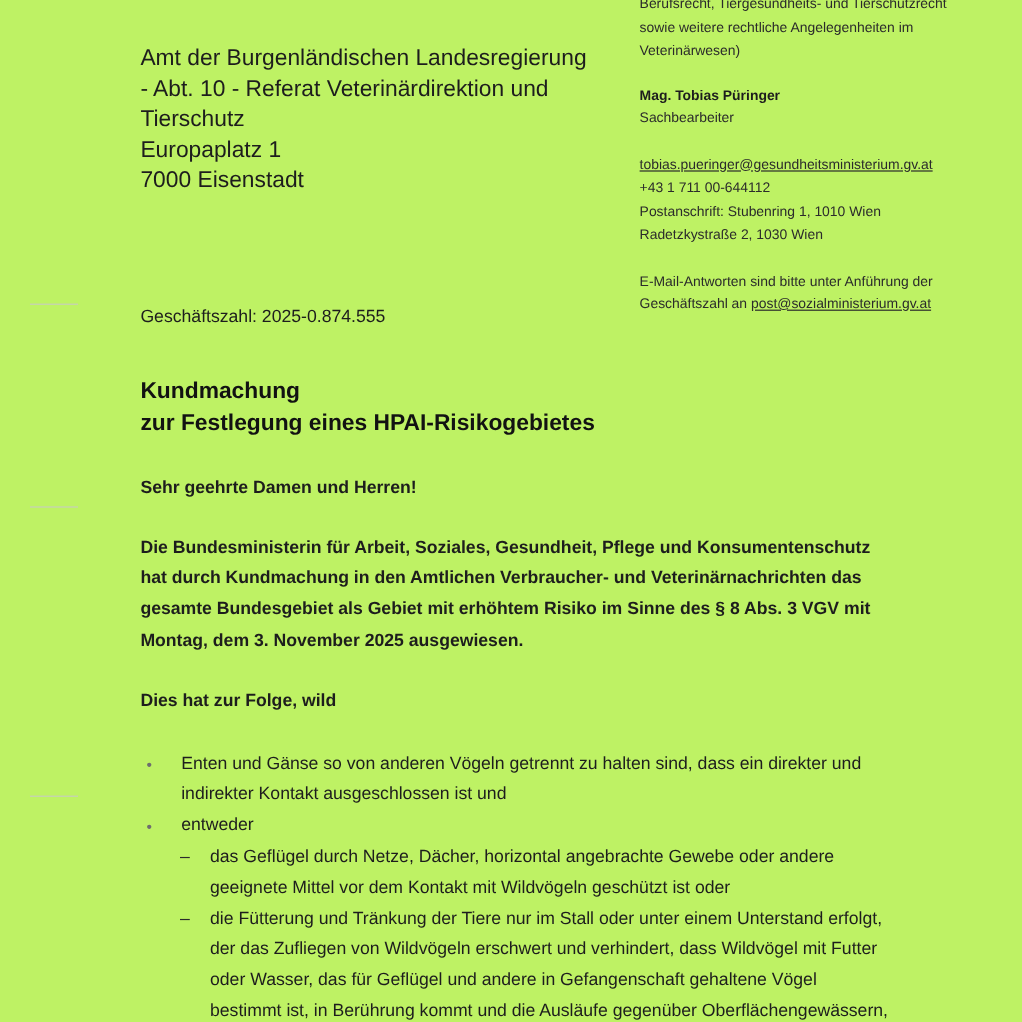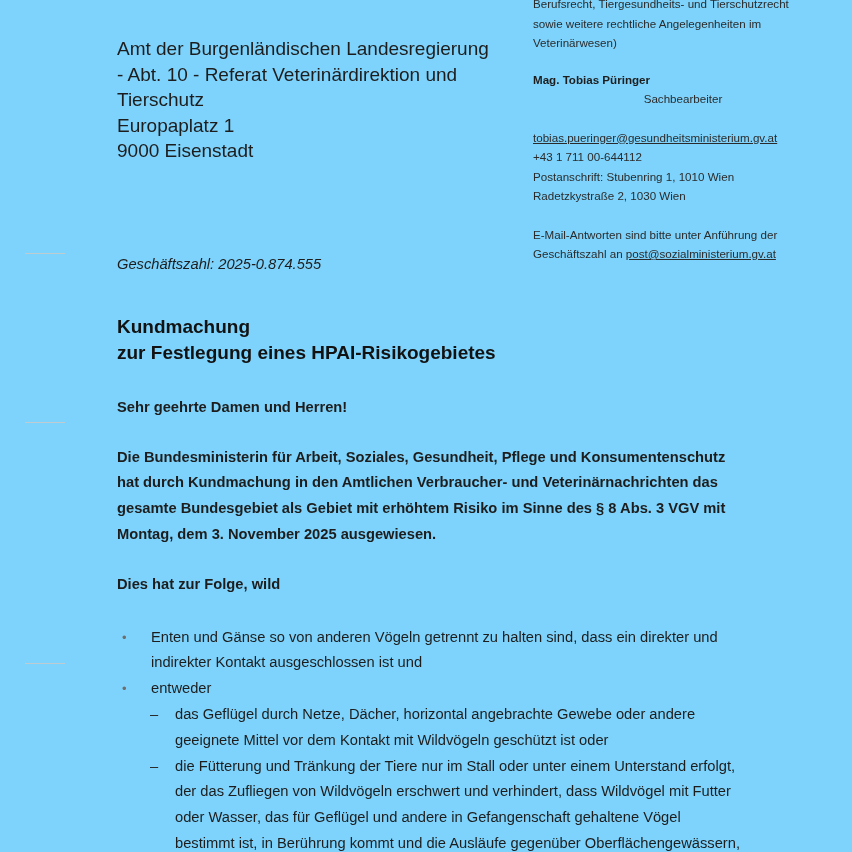--- a/index.html
+++ b/index.html
@@ -10,21 +10,21 @@
   }
   body {
     font-family: "Liberation Sans", sans-serif;
     color: #231f20;
   }
   #page {
     position: relative;
     width: 852px;
     height: 852px;
     overflow: hidden;
-    background: #7dd3fc;
+    background: #bef264;
   }
 
   
   .margin-mark {
     position: absolute;
     left: 25px;
     width: 40px;
     height: 1px;
     background: #c9c9c9;
     opacity: .85;
@@ -43,21 +43,21 @@
     line-height: 19.5px;
     color: #2b2b2b;
   }
   #contact-column .blk { margin: 0 0 0 0; }
   #contact-column .spacer-sm { height: 17px; }
   #contact-column .spacer-md { height: 19px; }
   #contact-column .name {
     font-weight: bold;
     color: #1d1d1d;
   }
-  #contact-column .role { color: #2b2b2b; text-align: center; }
+  #contact-column .role { color: #2b2b2b; }
   .link {
     color: #2b2b2b;
     text-decoration: underline;
     text-underline-offset: 1px;
     margin-top: 40px;
   }
 
   
   #recipient-address {
     position: absolute;
@@ -72,21 +72,21 @@
   
   #body-content {
     position: absolute;
     left: 117px;
     top: 252px;
     width: 625px;
     font-size: 14.7px;
     line-height: 25.8px;
     color: #1d1d1d;
   }
-  .ref-line { margin: 0; font-style: italic; }
+  .ref-line { margin: 0; }
   .gap-1 { height: 36px; }
   .gap-2 { height: 28px; }
   .gap-3 { height: 24px; }
   .gap-4 { height: 27px; }
 
   #doc-heading {
     font-weight: bold;
     font-size: 19px;
     line-height: 26.5px;
     color: #121212;
@@ -156,21 +156,21 @@
 
     <div class="blk">E-Mail-Antworten sind bitte unter Anführung der</div>
     <div class="blk"><span>Geschäftszahl an </span><a class="link" href="#">post@sozialministerium.gv.at</a></div>
   </div>
 
   <div id="recipient-address">
     <div>Amt der Burgenländischen Landesregierung</div>
     <div>- Abt. 10 - Referat Veterinärdirektion und</div>
     <div>Tierschutz</div>
     <div>Europaplatz 1</div>
-    <div>9000 Eisenstadt</div>
+    <div>7000 Eisenstadt</div>
   </div>
 
   <div id="body-content">
 
     <div class="ref-line">Geschäftszahl: 2025-0.874.555</div>
 
     <div class="gap-1"></div>
 
     <div id="doc-heading">
       <div>Kundmachung</div>

